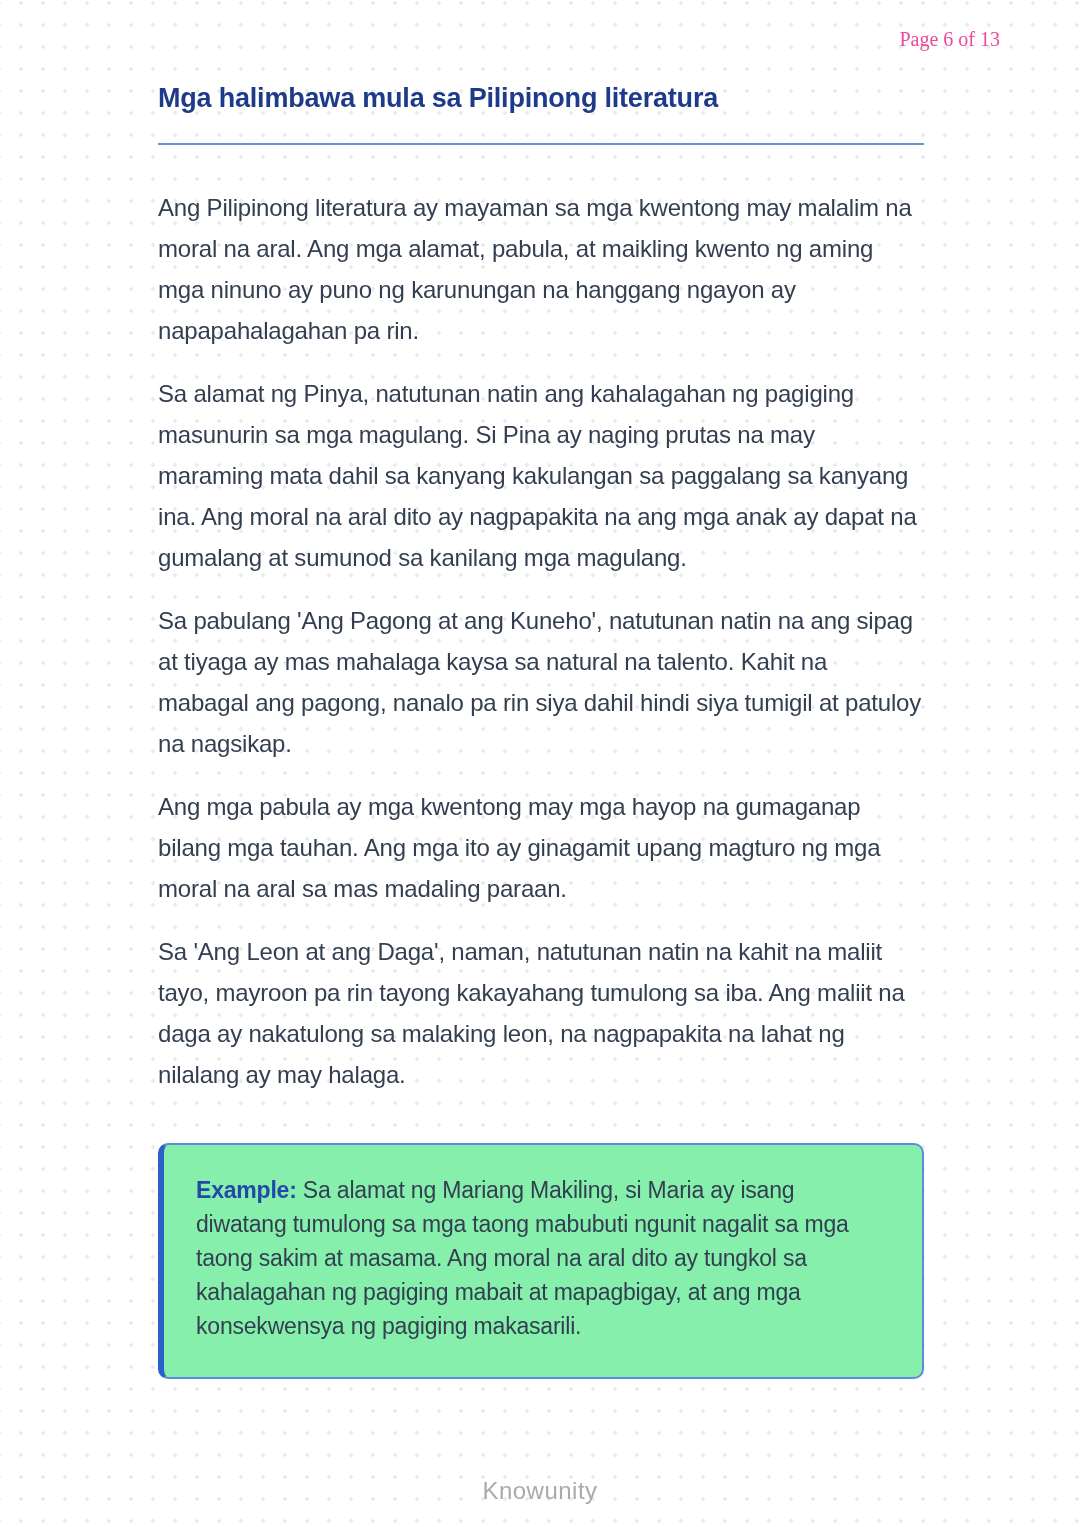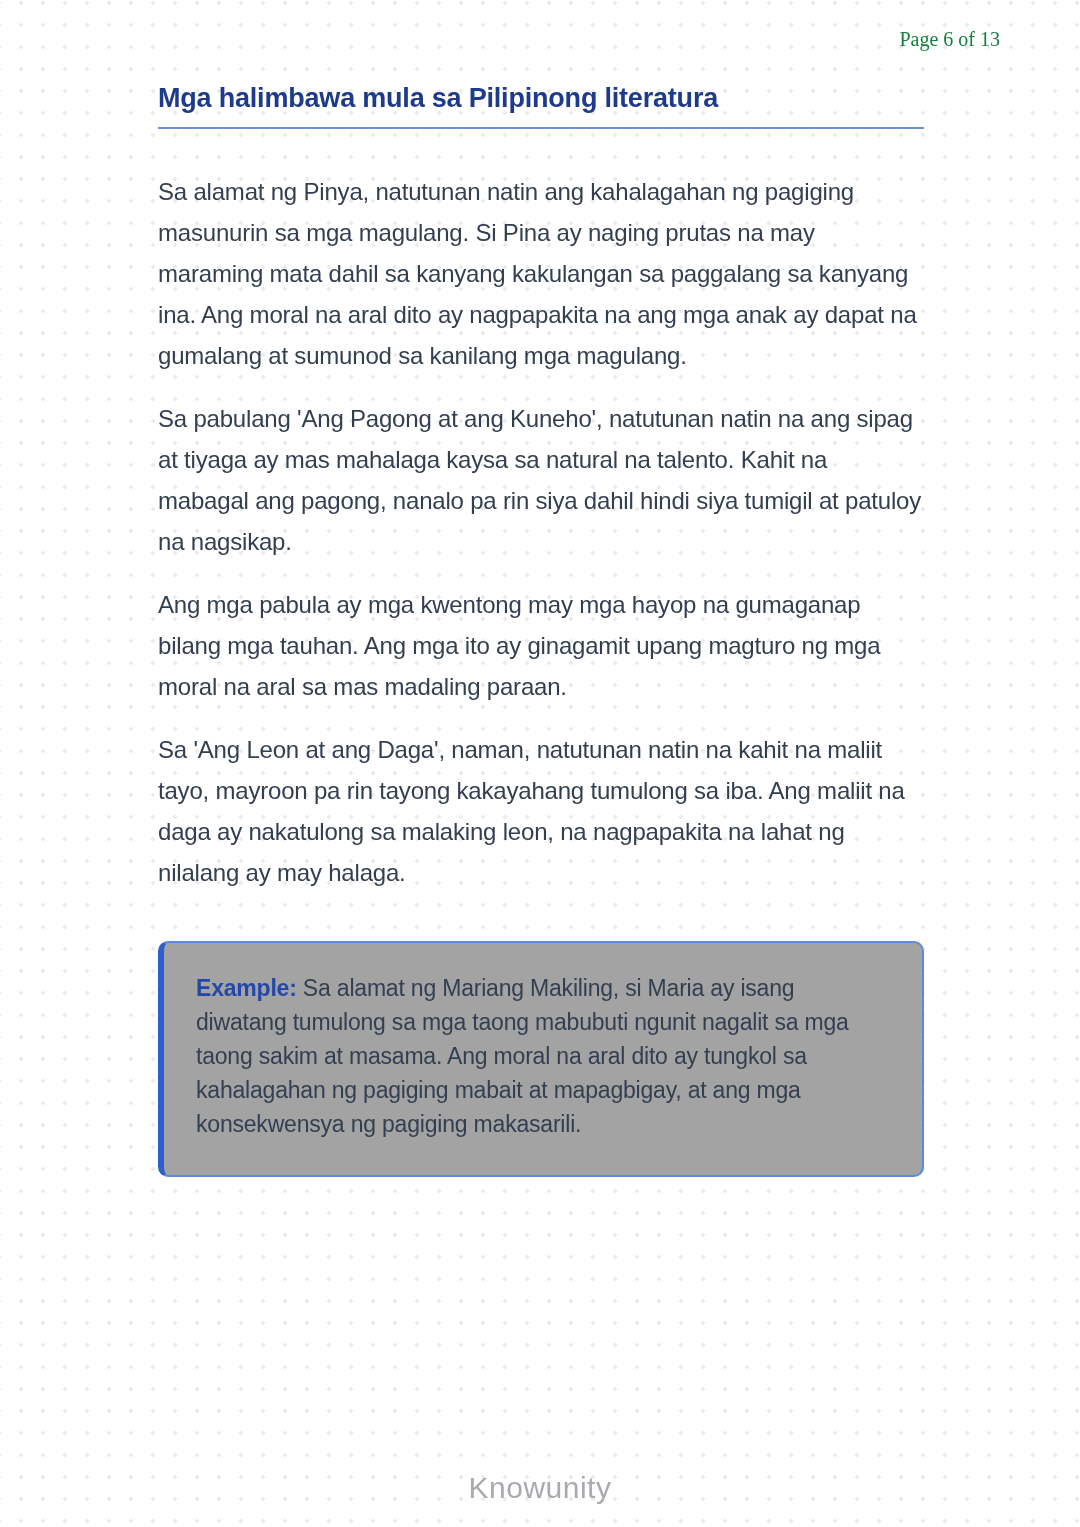--- a/index.html
+++ b/index.html
@@ -17,37 +17,37 @@
     font-family: "Liberation Sans", sans-serif;
     overflow: hidden;
   }
 
   .page-number {
     position: absolute;
     top: 28px;
     right: 80px;
     font-family: "Liberation Serif", serif;
     font-size: 20px;
-    color: #15803d;
+    color: #ec4899;
   }
 
   .content {
     position: absolute;
     left: 158px;
     top: 82px;
     width: 766px;
   }
 
   h2.section-heading {
     margin: 0;
     font-size: 27px;
     font-weight: bold;
     color: #1e3a8a;
     line-height: 1.2;
-    padding-bottom: 13px;
+    padding-bottom: 29px;
     border-bottom: 2px solid #6d8fd8;
     letter-spacing: -0.2px;
   }
 
   .section-heading.second {
     margin-top: 50px;
   }
 
   p.body-paragraph {
     margin: 0;
@@ -57,21 +57,21 @@
     color: #333f50;
     letter-spacing: -0.2px;
   }
 
   p.body-paragraph + p.body-paragraph {
     margin-top: 22px;
   }
 
   .example-box {
     margin-top: 48px;
-    background: #a3a3a3;
+    background: #86efac;
     border: 2px solid #5c8ae0;
     border-left: 6px solid #2d5fcb;
     border-radius: 10px;
     padding: 28px 34px 34px 32px;
     box-sizing: border-box;
     width: 766px;
   }
 
   .example-box .example-text {
     font-size: 23px;
@@ -84,34 +84,35 @@
     font-weight: bold;
     color: #2548a8;
   }
 
   .footer {
     position: absolute;
     bottom: 22px;
     left: 0;
     width: 100%;
     text-align: center;
-    font-size: 30px;
+    font-size: 24px;
     color: #a9a9af;
     letter-spacing: 0.5px;
   }
 </style>
 </head>
 <body>
 
 <div class="page-number">Page 6 of 13</div>
 
 <div class="content">
 
   <h2 class="section-heading">Mga halimbawa mula sa Pilipinong literatura</h2>
 
+  <p class="body-paragraph">Ang Pilipinong literatura ay mayaman sa mga kwentong may malalim na moral na aral. Ang mga alamat, pabula, at maikling kwento ng aming mga ninuno ay puno ng karunungan na hanggang ngayon ay napapahalagahan pa rin.</p>
 
   <p class="body-paragraph">Sa alamat ng Pinya, natutunan natin ang kahalagahan ng pagiging masunurin sa mga magulang. Si Pina ay naging prutas na may maraming mata dahil sa kanyang kakulangan sa paggalang sa kanyang ina. Ang moral na aral dito ay nagpapakita na ang mga anak ay dapat na gumalang at sumunod sa kanilang mga magulang.</p>
 
 
   <p class="body-paragraph">Sa pabulang 'Ang Pagong at ang Kuneho', natutunan natin na ang sipag at tiyaga ay mas mahalaga kaysa sa natural na talento. Kahit na mabagal ang pagong, nanalo pa rin siya dahil hindi siya tumigil at patuloy na nagsikap.</p>
 
   <p class="body-paragraph">Ang mga pabula ay mga kwentong may mga hayop na gumaganap bilang mga tauhan. Ang mga ito ay ginagamit upang magturo ng mga moral na aral sa mas madaling paraan.</p>
 
   <p class="body-paragraph">Sa 'Ang Leon at ang Daga', naman, natutunan natin na kahit na maliit tayo, mayroon pa rin tayong kakayahang tumulong sa iba. Ang maliit na daga ay nakatulong sa malaking leon, na nagpapakita na lahat ng nilalang ay may halaga.</p>
 

